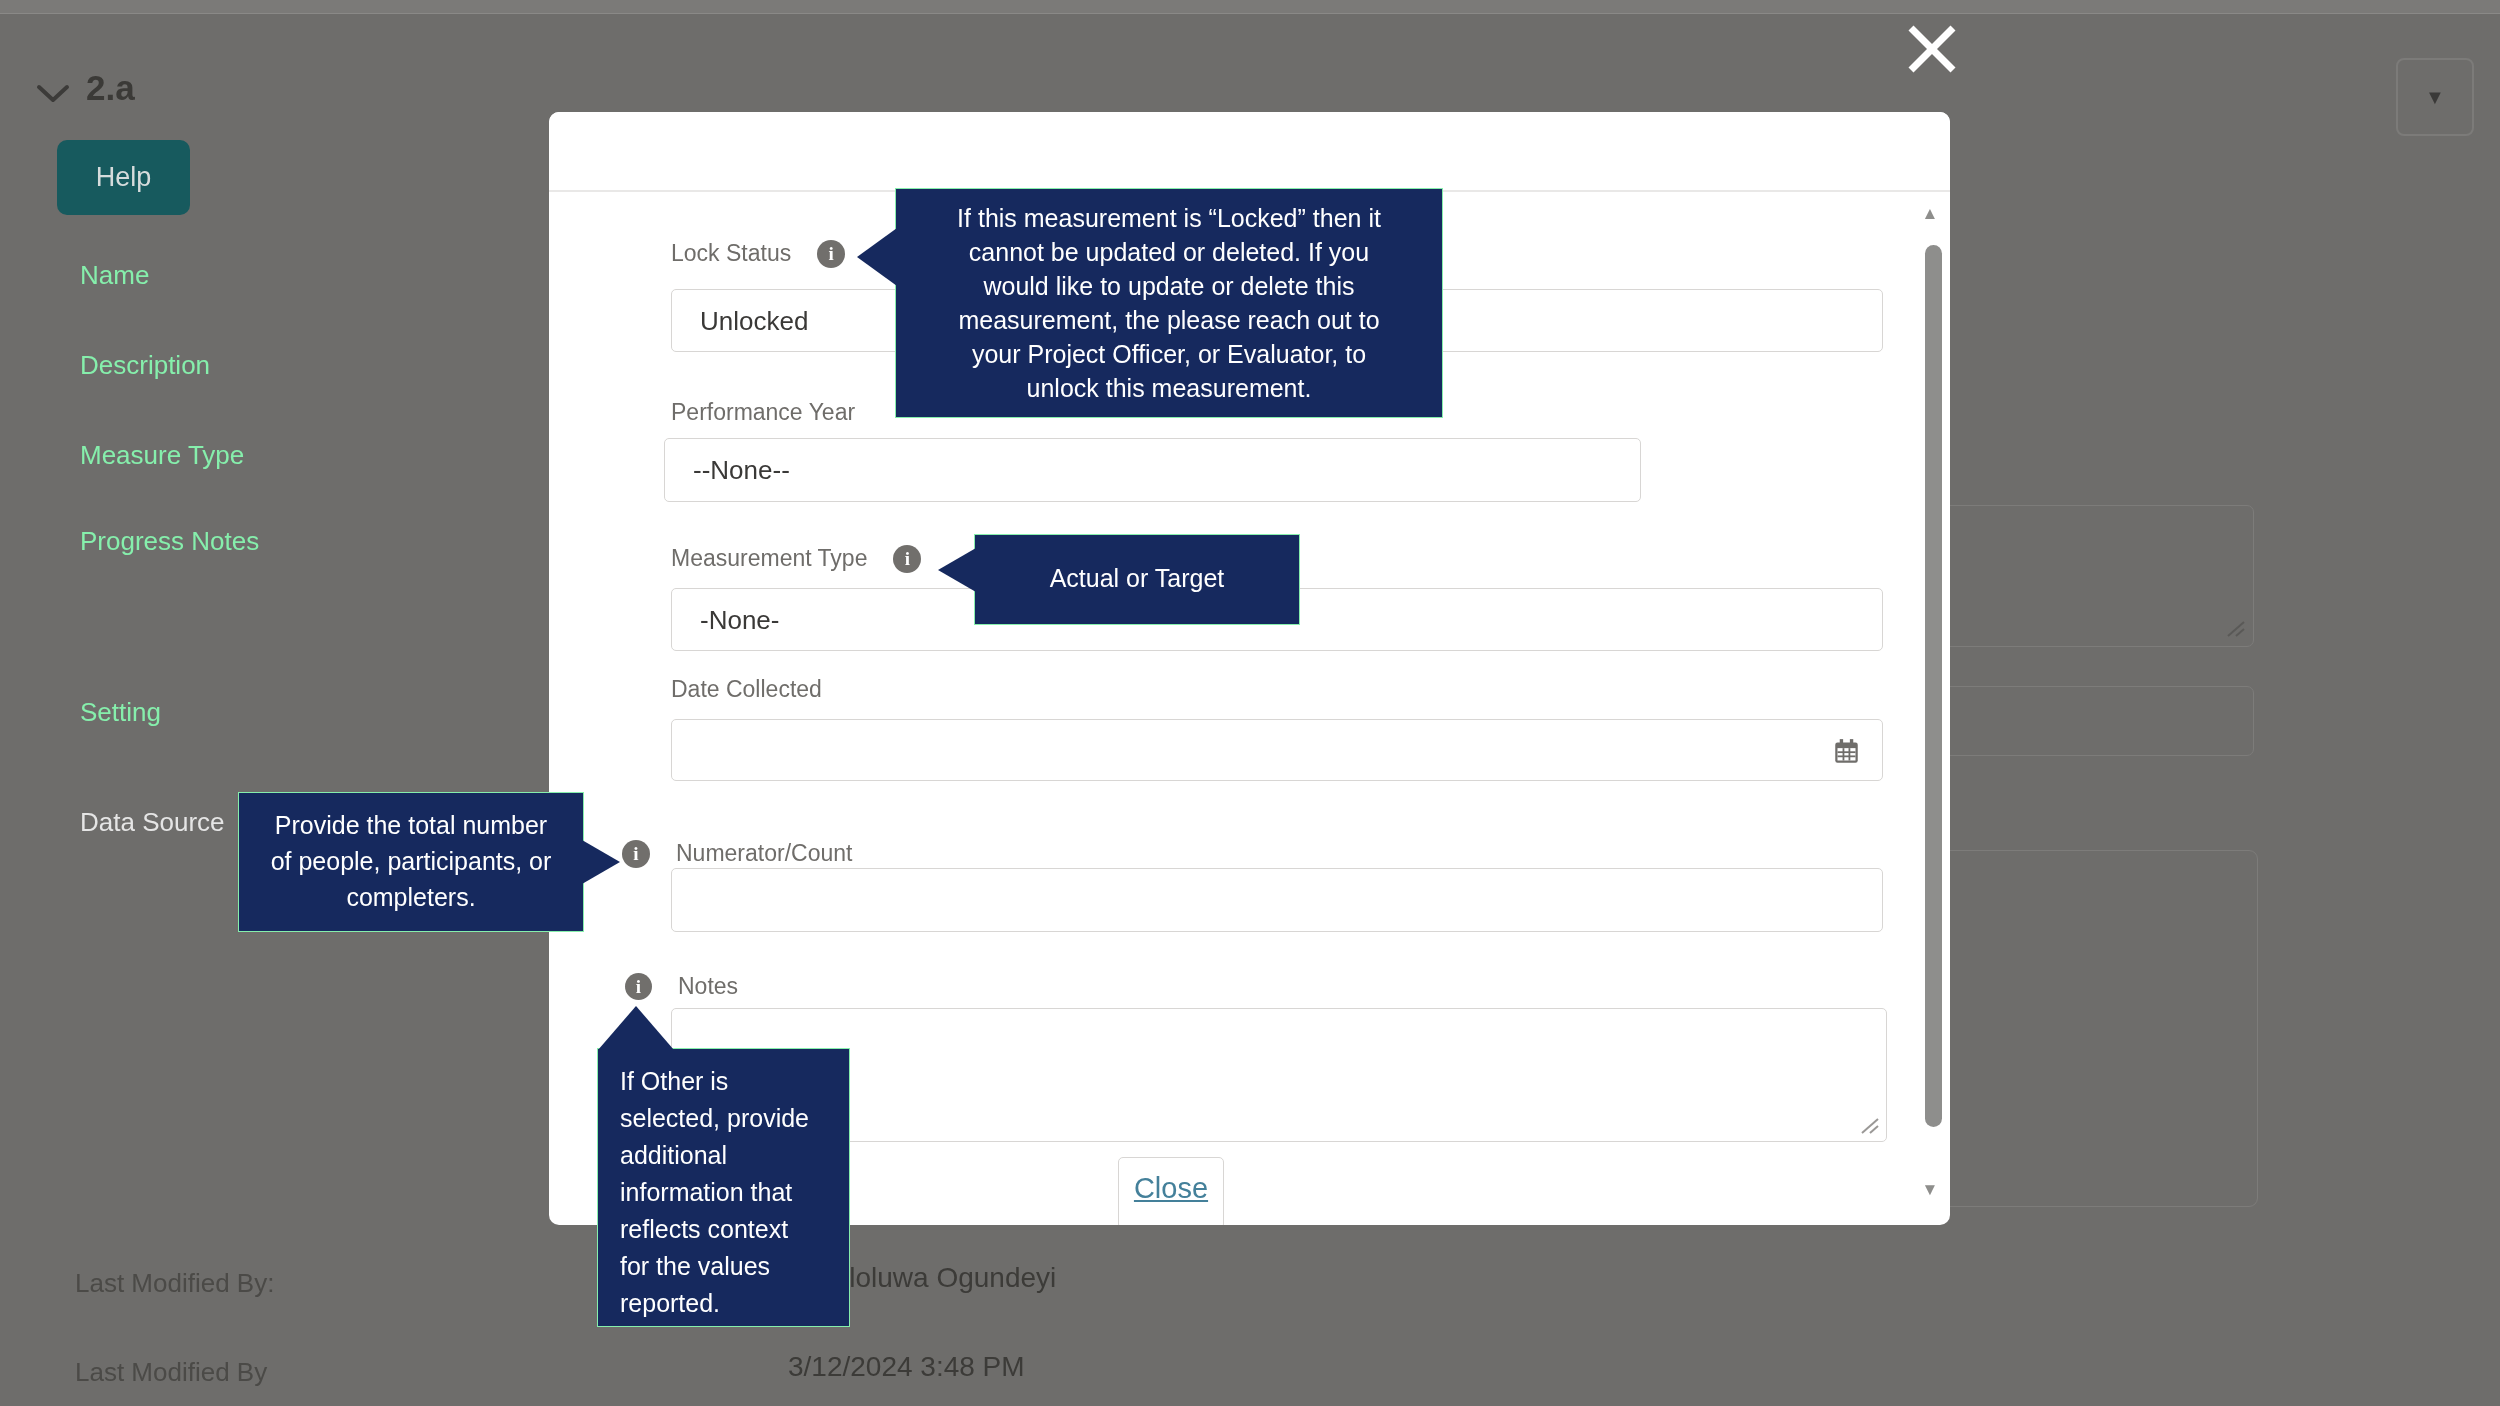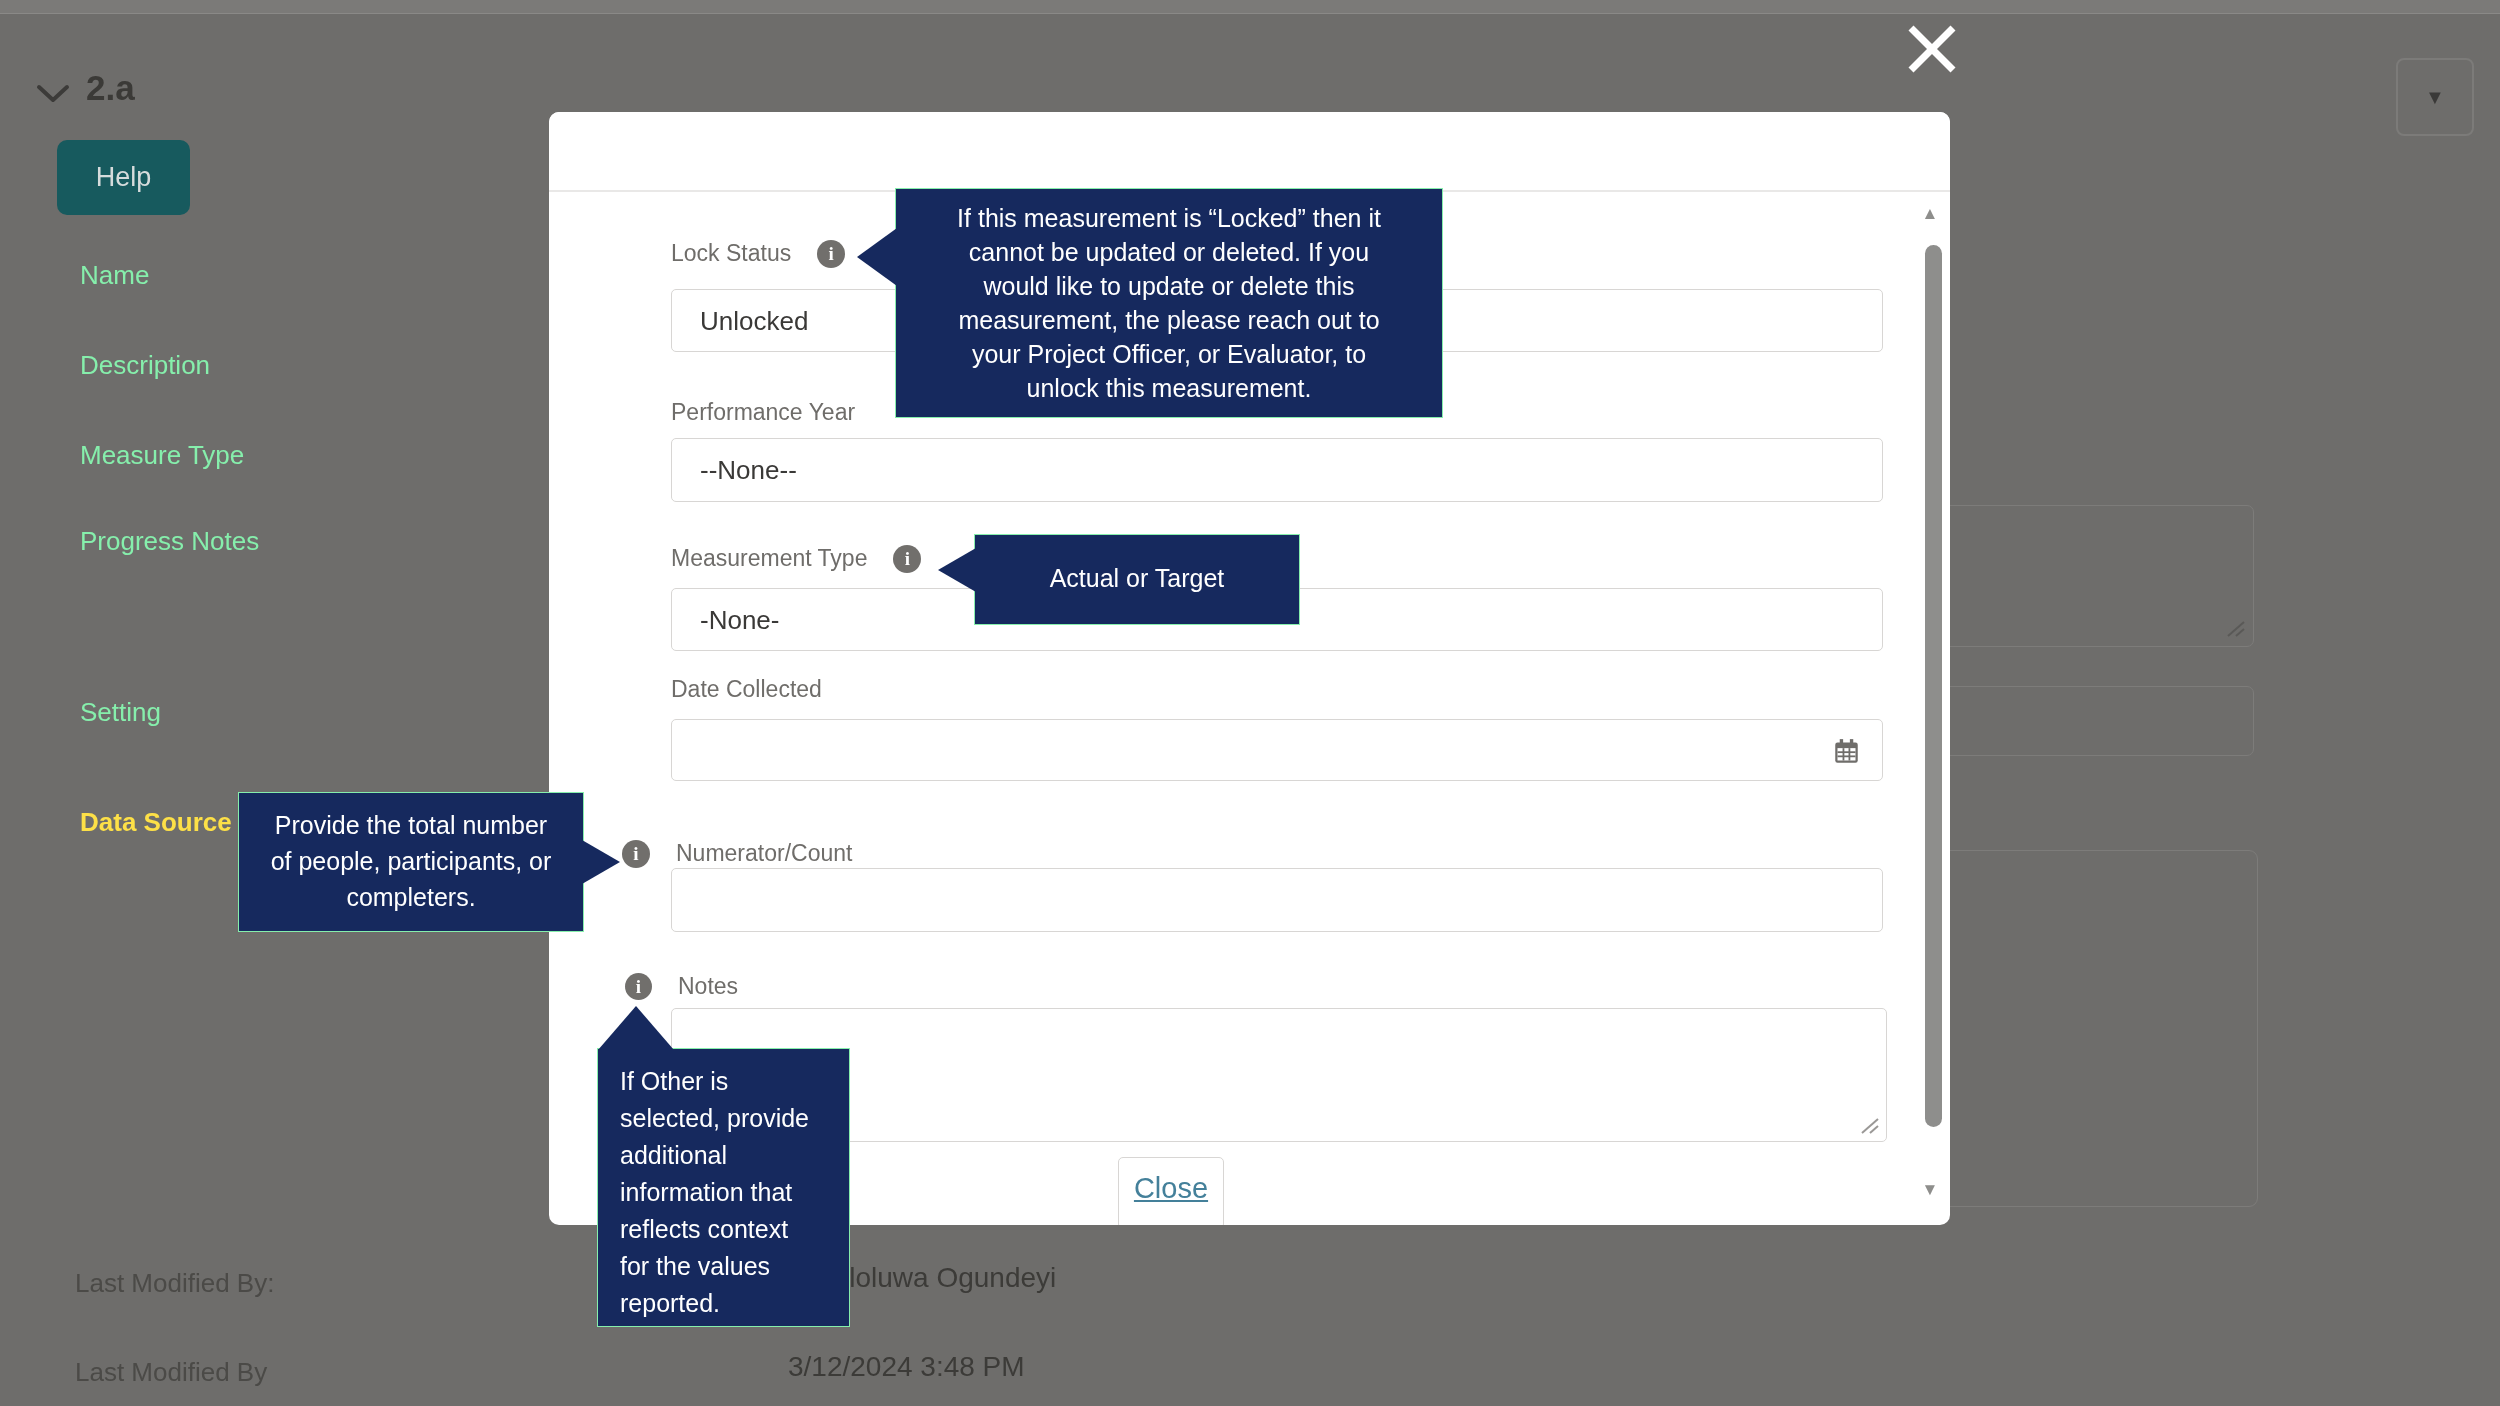--- a/index.html
+++ b/index.html
@@ -11,21 +11,21 @@
   }
   .abs{position:absolute;}
 
   
   .top-strip{left:0;top:0;width:2500px;height:13px;background:#7b7a78;border-bottom:1px solid #8a8987;}
   .section-title{left:86px;top:68px;font-size:35px;font-weight:bold;color:#3b3a37;}
   .chevron{left:36px;top:84px;}
   .help-btn{left:57px;top:140px;width:133px;height:75px;background:#175a5e;border-radius:10px;
     color:#d6dcdc;font-size:27px;display:flex;align-items:center;justify-content:center;}
   .bg-label{left:80px;font-size:26px;color:#86efac;}
-  .bg-label.bold{font-weight:bold;color:#fde047;}
+  .bg-label.bold{font-weight:normal;color:#e5e5e5;}
   .bg-box{border:1px solid #7d7c7a;border-radius:7px;background:transparent;}
   .bg-grip line{stroke:#5a5957;stroke-width:2;}
   .dd-btn{left:2396px;top:58px;width:74px;height:74px;border:2px solid #7c7b79;border-radius:8px;
     display:flex;align-items:center;justify-content:center;color:#3a3938;font-size:20px;}
   .footer-label{left:75px;font-size:26px;color:#4b4a47;}
   .footer-value{left:788px;font-size:28px;color:#3c3b38;}
 
   
   .modal{left:549px;top:112px;width:1401px;height:1113px;background:#fff;border-radius:10px;overflow:hidden;z-index:10;}
   .modal-header{position:absolute;left:0;top:0;width:100%;height:78px;border-bottom:2px solid #e9e8e7;background:#fff;}
@@ -102,21 +102,21 @@
       <span class="fld-label">Lock Status</span>
       <span class="info-badge">
           <span>i</span>
         </span>
     </div>
     <div class="input" style="left:122px;top:177px;width:1212px;height:63px;">
       <div class="val">Unlocked</div>
     </div>
 
     <div class="abs fld-label" style="left:122px;top:287px;">Performance Year</div>
-    <div class="input" style="left:122px;top:326px;width:1212px;height:64px;">
+    <div class="input" style="left:115px;top:326px;width:977px;height:64px;">
       <div class="val">--None--</div>
     </div>
 
     <div class="abs inline-row" style="left:122px;top:433px;">
       <span class="fld-label">Measurement Type</span>
       <span class="info-badge">
           <span>i</span>
         </span>
     </div>
     <div class="input" style="left:122px;top:476px;width:1212px;height:63px;">

